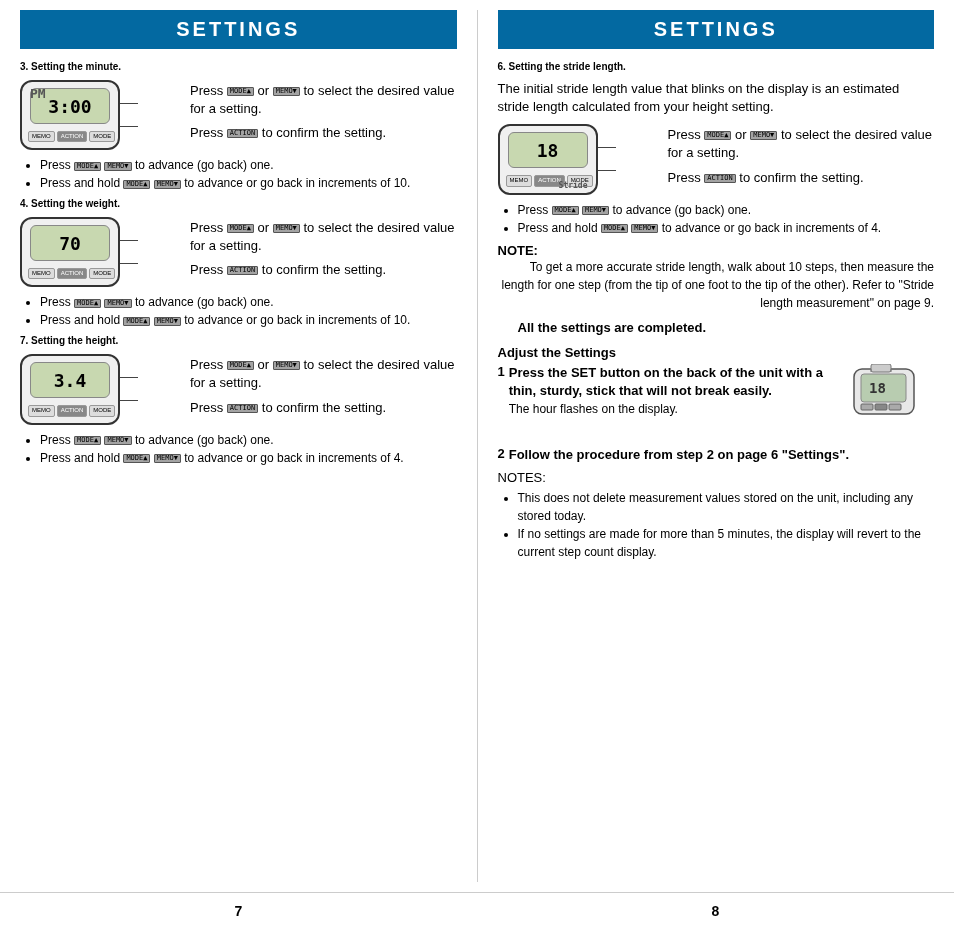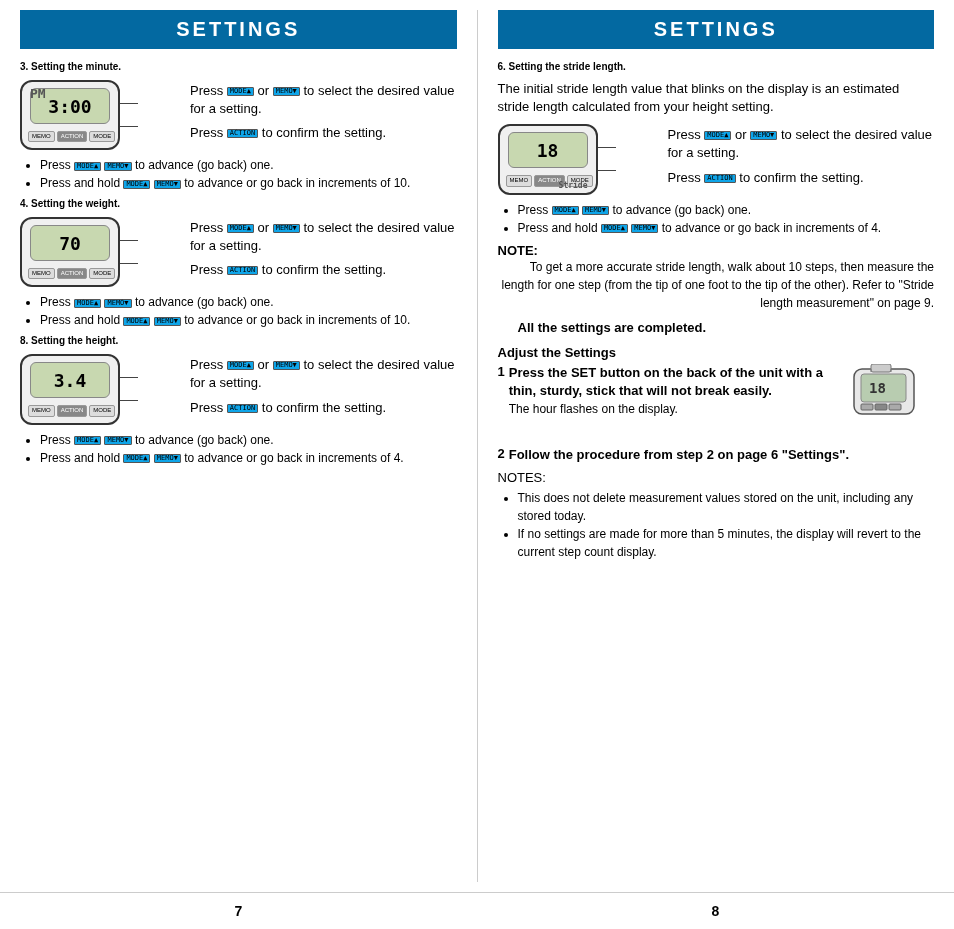--- a/index.html
+++ b/index.html
@@ -117,21 +117,21 @@
       margin-left: 20px;
     }
     .inline-icon {
       display: inline-block;
       border: 1px solid #555;
       font-size: 7px;
       padding: 0 2px;
       line-height: 1;
       vertical-align: middle;
       font-family: monospace;
-      background: #0ea5e9;
+      background: #a3a3a3;
       border-radius: 1px;
       white-space: nowrap;
     }
     .footer-numbers {
       display: flex;
       justify-content: space-around;
       padding: 10px 0;
       font-size: 14px;
       font-weight: bold;
       border-top: 1px solid #ccc;
@@ -290,21 +290,21 @@
         <li>
           <span>Press and hold</span>
           <span class="inline-icon">MODE▲</span>
           <span class="inline-icon">MEMO▼</span>
           <span>to advance or go back in increments of 10.</span>
         </li>
       </ul>
     </div>
 
     <div class="section">
-      <div class="section-title">8. Setting the height.</div>
+      <div class="section-title">7. Setting the height.</div>
       <div class="device-section">
         <div class="device-and-lines">
           <div class="device-box">
             <div class="device-screen">
               <span>3.4</span>
             </div>
             <div class="device-buttons-row">
               <div class="device-btn-label">MEMO</div>
               <div class="device-btn-label active">ACTION</div>
               <div class="device-btn-label">MODE</div>

